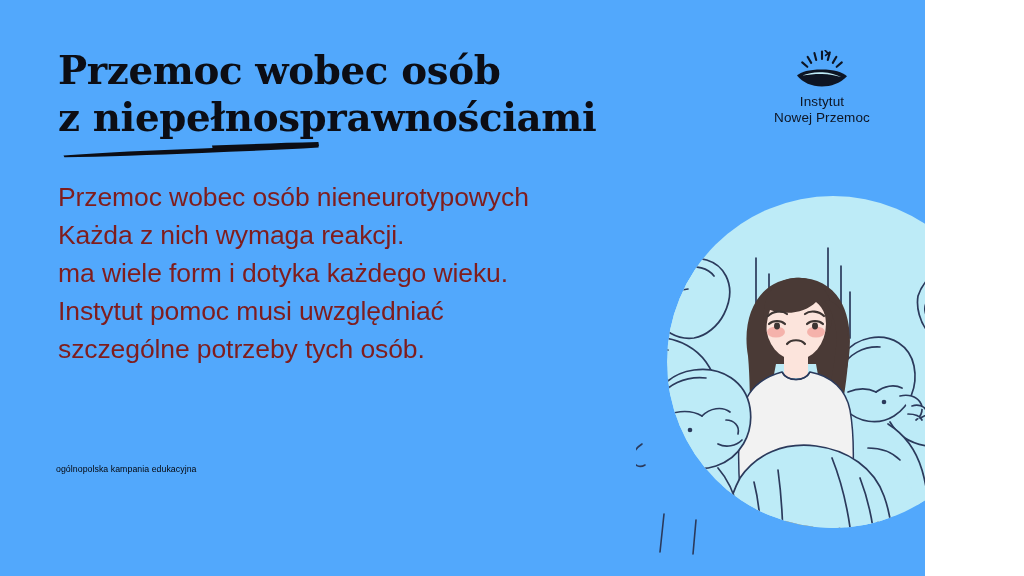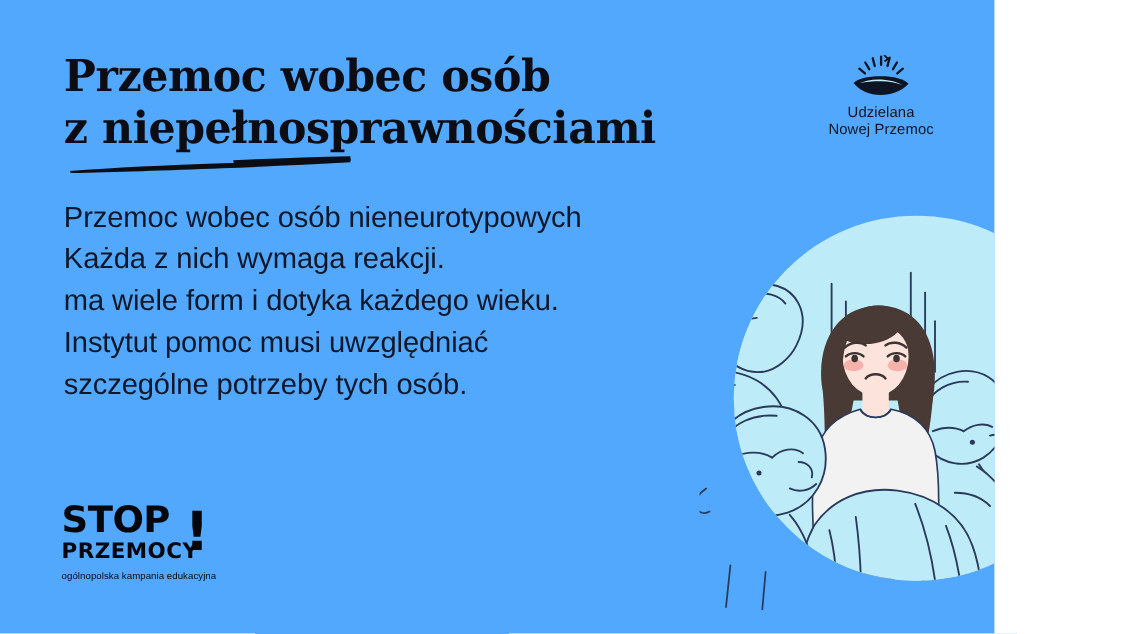--- a/index.html
+++ b/index.html
@@ -8,20 +8,21 @@
     padding: 0;
     background: #ffffff;
   }
   #poster {
     position: relative;
     width: 904px;
     height: 576px;
     overflow: hidden;
     background: #52a8fc;
     font-family: "Liberation Sans", "DejaVu Sans", sans-serif;
+    padding-left: 21px;
     -webkit-font-smoothing: antialiased;
   }
 
   
   #title-block {
     position: absolute;
     left: 58px;
     top: 46px;
     width: 700px;
   }
@@ -44,21 +45,21 @@
     height: 16px;
     overflow: visible;
   }
 
   
   #body-text {
     position: absolute;
     left: 58px;
     top: 178px;
     width: 640px;
-    color: #0f172a;
+    color: #7f1d1d;
     font-size: 26.5px;
     line-height: 38px;
     letter-spacing: -0.1px;
   }
   #body-text .body-line { white-space: nowrap; display: block; }
 
   
   #institute-logo {
     position: absolute;
     right: 42px;
@@ -174,30 +175,25 @@
       </g>
       <g stroke="#0d1524" stroke-width="1.7" stroke-linecap="round">
         <line x1="34.2" y1="0.5" x2="38.4" y2="4.6"></line>
         <line x1="38.9" y1="2.2" x2="34.6" y2="5.4"></line>
       </g>
       <path d="M6 25.5 C 10 21.6, 18 19.4, 30.5 19.4 C 43 19.4, 51.5 21.8, 56 26.2
                C 49 33.5, 40 36.4, 30.8 36.4 C 20.5 36.4, 11.8 32.7, 6 25.5 Z" fill="#0d1524"></path>
       <path d="M11.5 25.6 C 17 23.0, 24 21.8, 31.5 22.3 C 39 22.8, 45.5 24.6, 50.5 27.3
                C 44.5 25.2, 38 24.0, 31.2 23.9 C 24.2 23.8, 17.6 24.4, 11.5 25.6 Z" fill="#bdebf7"></path>
     </svg>
-    <span class="institute-name">Udzielana</span>
+    <span class="institute-name">Instytut</span>
     <span class="institute-name">Nowej Przemoc</span>
   </div>
 
   <div id="stop-logo">
-    <div class="stop-rows">
-      <span id="stop-word">STOP</span>
-      <span id="przemocy-word">PRZEMOCY</span>
-      <span id="stop-bang">!</span>
-    </div>
     <span id="stop-tagline">ogólnopolska kampania edukacyjna</span>
   </div>
 
   <div id="illustration">
     <svg width="400" height="380" viewBox="0 0 400 380" aria-hidden="true">
       <defs>
         <clipPath id="circleClip">
           <circle cx="197" cy="166" r="166"></circle>
         </clipPath>
       </defs>

